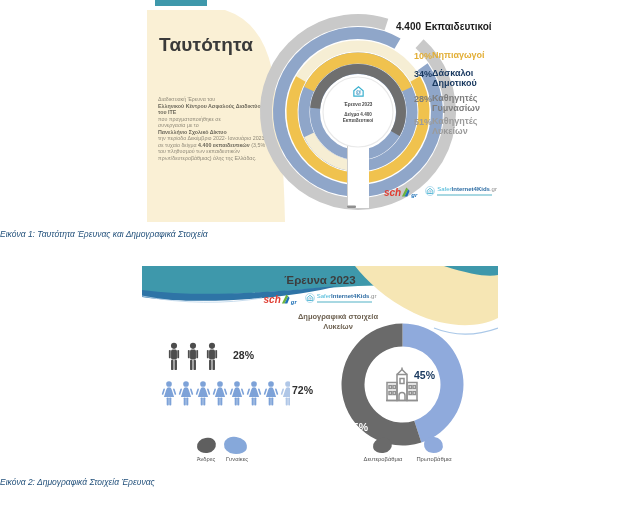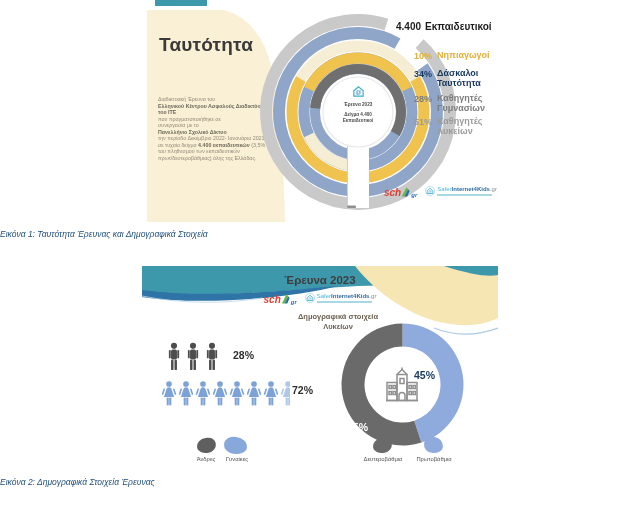--- a/index.html
+++ b/index.html
@@ -11,21 +11,21 @@
   .topbar{left:155px;top:0;width:52px;height:6px;background:#3e98ab;}
   .panel-svg{left:147px;top:10px;}
   .f1-title{left:159px;top:32px;width:130px;font-size:19px;font-weight:bold;color:#3a3a3a;line-height:26px;letter-spacing:.2px;}
   .f1-desc{left:158px;top:96px;width:124px;font-size:5.3px;line-height:6.5px;color:#8f8979;}
   .f1-desc .b{font-weight:bold;color:#6b675a;}
   .rings-svg{left:255px;top:8px;}
   .center-label{left:325px;top:84px;width:66px;text-align:center;color:#4a4a4a;}
   .center-label .cl-t{font-size:4.6px;font-weight:bold;line-height:6px;}
   .center-label .cl-sep{font-size:4px;color:#9a9a9a;line-height:4px;}
   .total-label{left:396px;top:21px;display:flex;gap:4px;font-size:10px;font-weight:bold;color:#1c1c1c;}
-  .seg-row{position:absolute;left:406px;display:flex;gap:5px;font-size:9px;font-weight:bold;}
+  .seg-row{position:absolute;left:406px;display:flex;font-size:9px;font-weight:bold;}
   .seg-val{width:26px;text-align:right;}
   .seg-lab{line-height:9.5px;white-space:pre-line;}
   .logos{display:flex;align-items:flex-start;gap:8px;}
   .f1-logos{left:384px;top:186px;}
   .caption{left:0;top:229px;width:640px;font-size:8.5px;font-style:italic;color:#1f4e79;}
   .cap2{top:477px;}
 
   
   .sch-logo{display:flex;align-items:flex-end;}
   .sch-red{font-style:italic;font-weight:bold;color:#e03c31;font-size:11px;line-height:11px;}
@@ -118,21 +118,21 @@
     </div>
 
     <div id="segments">
         <div class="seg-row" style="top: 51px; color: rgb(226, 174, 53);">
           <span class="seg-val">10%</span>
           <span class="seg-lab">Νηπιαγωγοί</span>
         </div>
         <div class="seg-row" style="top: 69px; color: rgb(23, 55, 94);">
           <span class="seg-val">34%</span>
           <span class="seg-lab">Δάσκαλοι
-Ταυτότητα</span>
+Δημοτικού</span>
         </div>
         <div class="seg-row" style="top: 94px; color: rgb(125, 125, 125);">
           <span class="seg-val">28%</span>
           <span class="seg-lab">Καθηγητές
 Γυμνασίων</span>
         </div>
         <div class="seg-row" style="top: 117px; color: rgb(155, 155, 155);">
           <span class="seg-val">51%</span>
           <span class="seg-lab">Καθηγητές
 Λυκείων</span>

